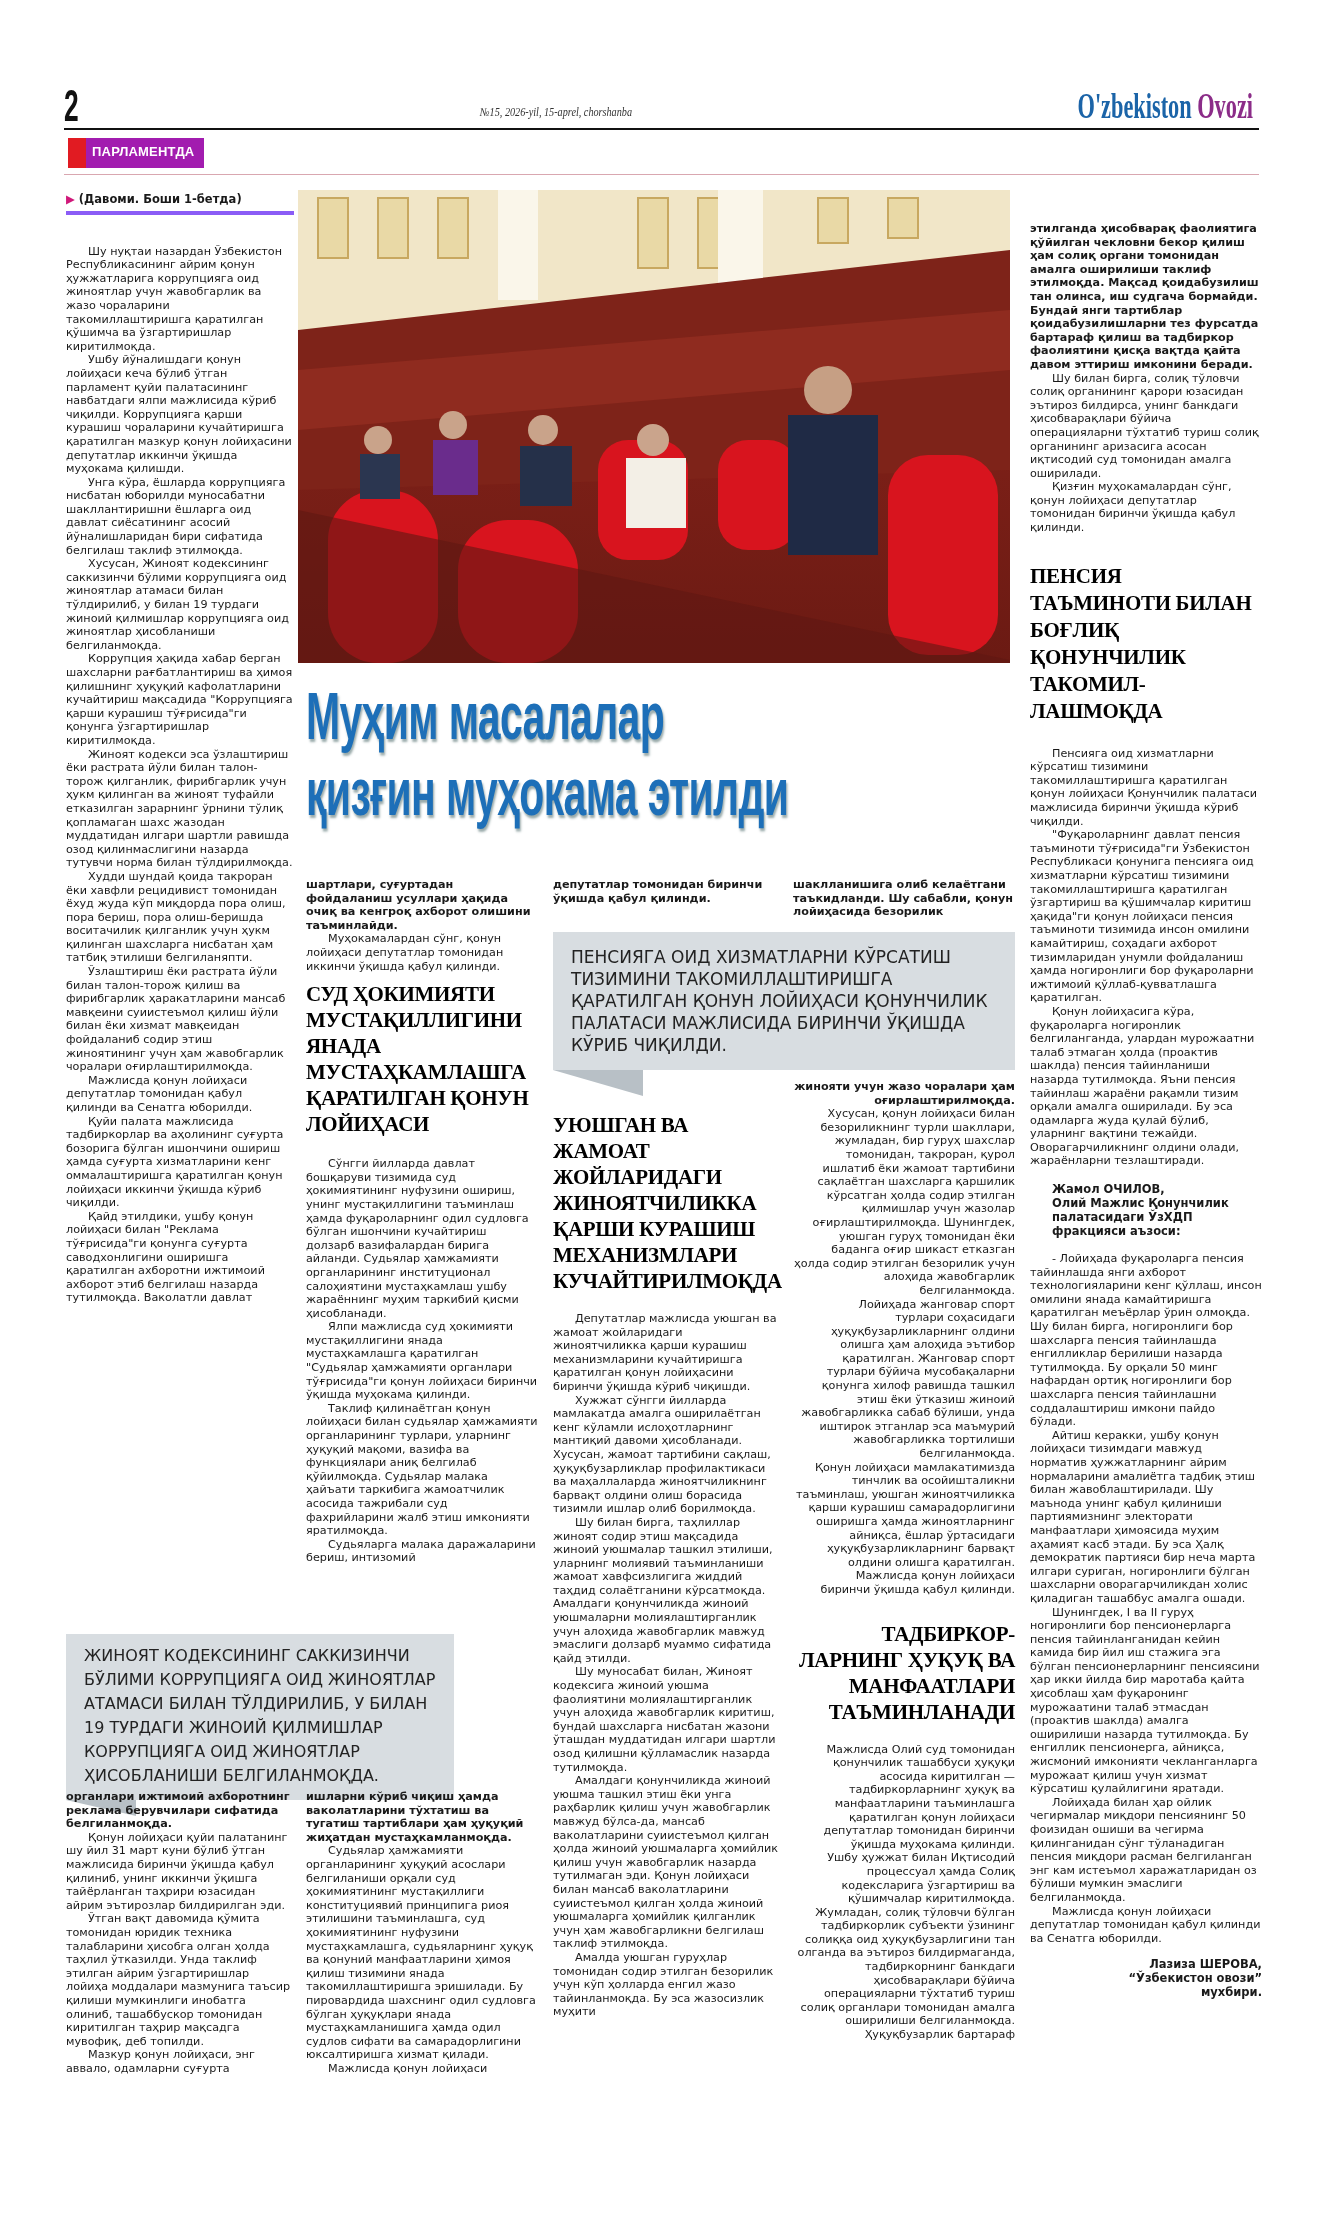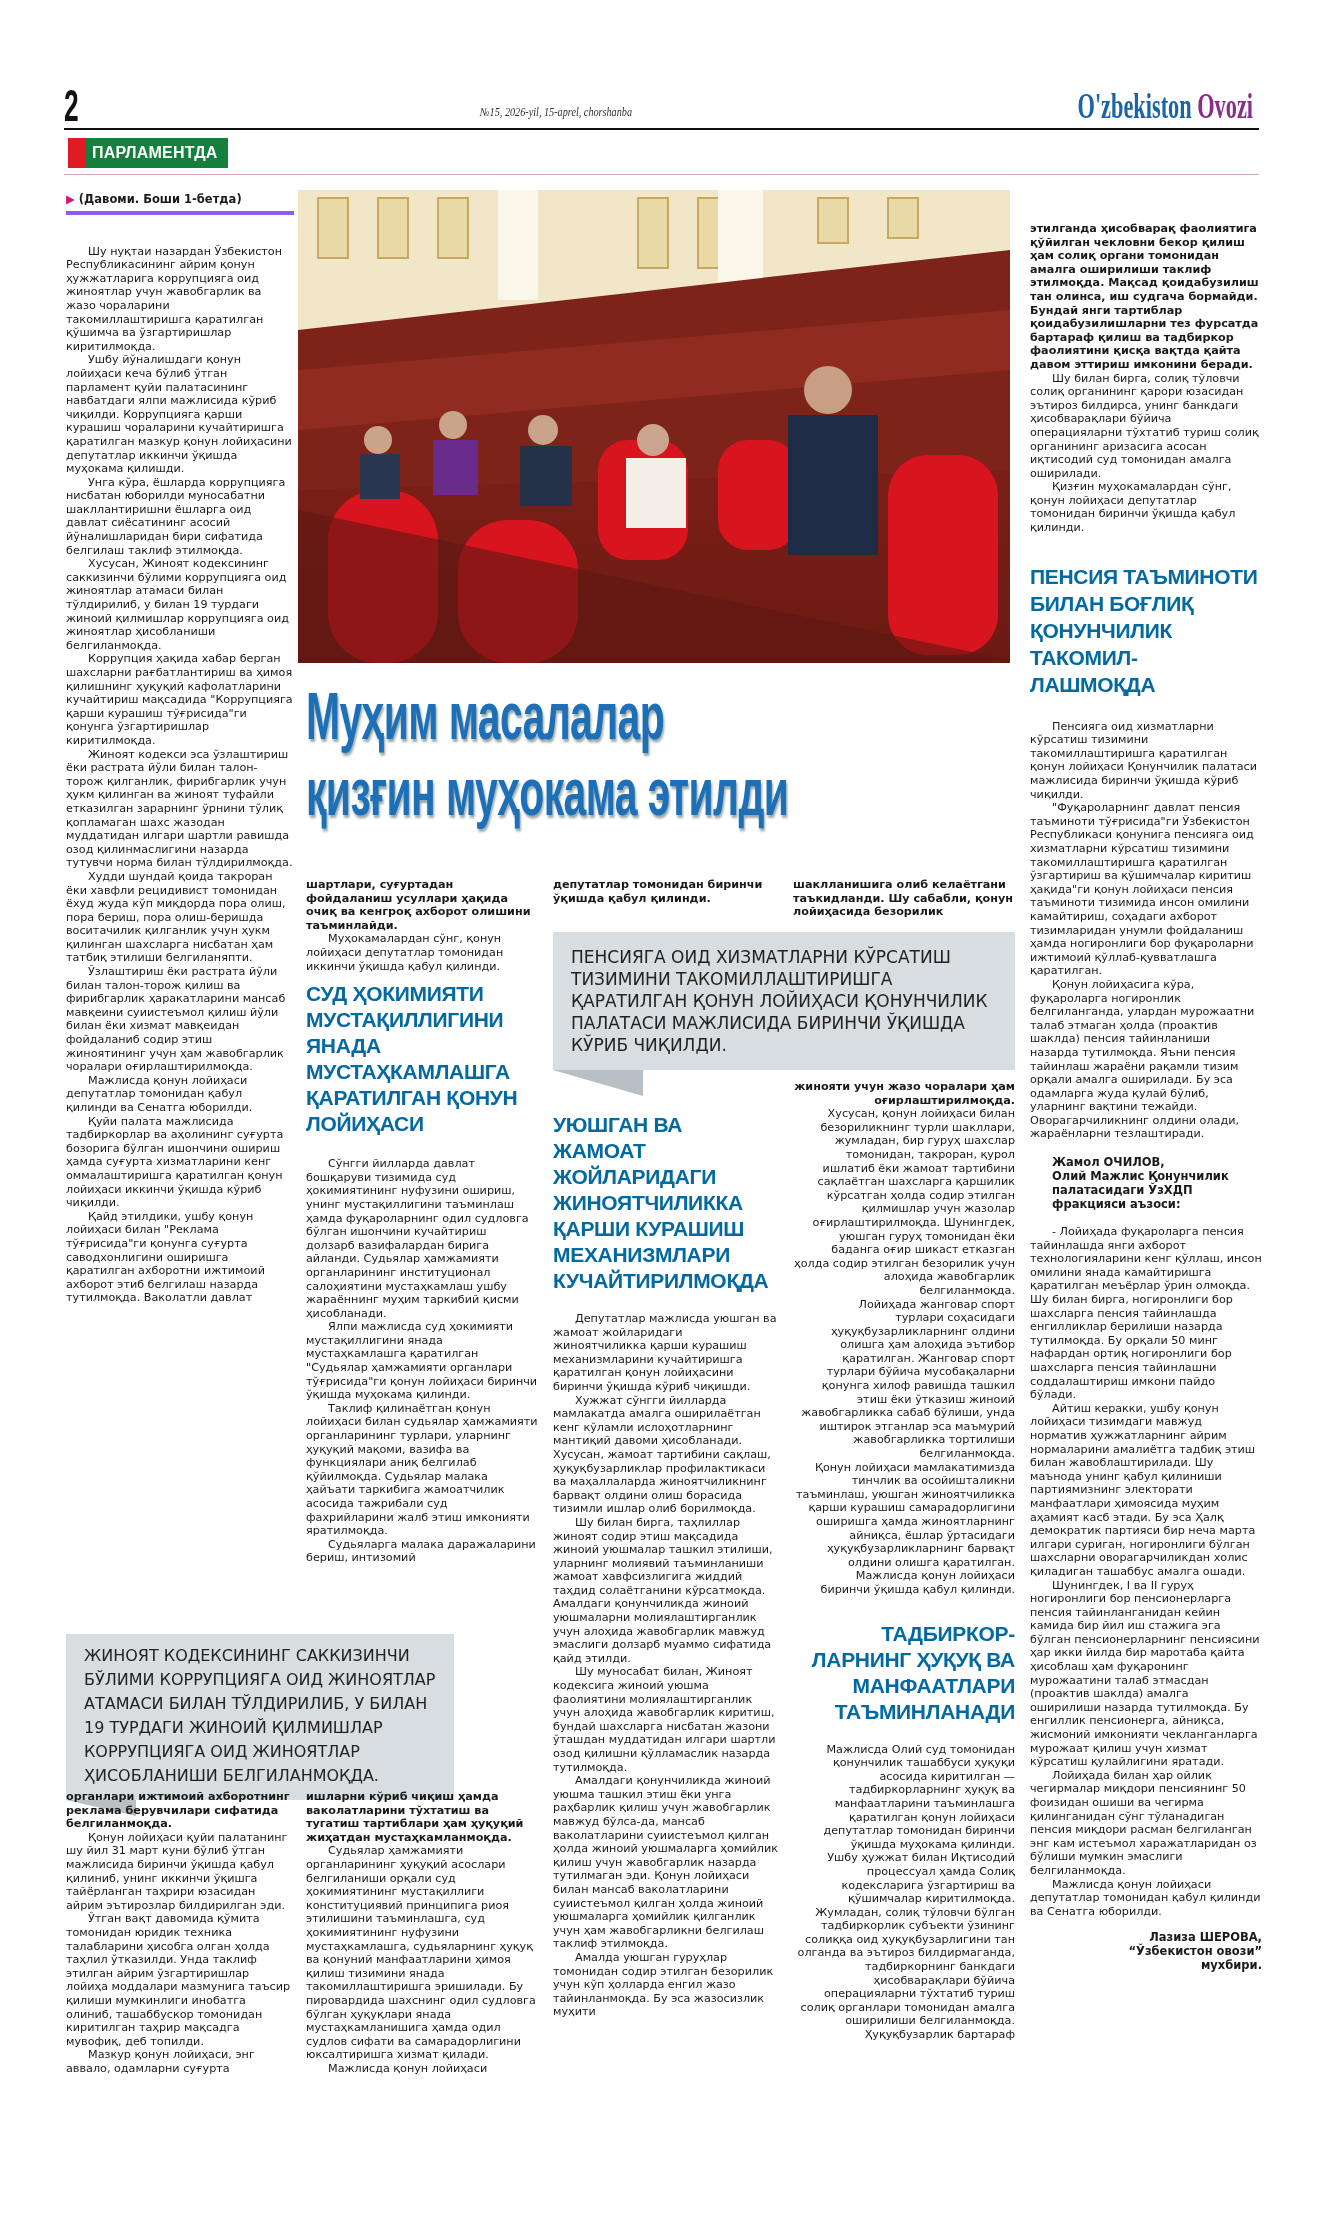--- a/index.html
+++ b/index.html
@@ -5,28 +5,28 @@
   * { box-sizing: border-box; margin: 0; padding: 0; }
   body { width: 1323px; height: 2219px; background: #ffffff; position: relative; font-family: "DejaVu Sans", sans-serif; color: #111; overflow: hidden; }
   .abs { position: absolute; }
   .pagenum { left: 64px; top: 84px; font-family: "Liberation Sans Narrow", "Liberation Sans", sans-serif; font-weight: bold; font-size: 44px; transform: scaleX(0.6); transform-origin: left top; color: #111; line-height: 1; }
   .issue { left: 480px; top: 105px; font-family: "Liberation Serif", serif; font-style: italic; font-size: 12px; color: #333; transform: scaleX(0.85); transform-origin: left top; }
   .logo { right: 70px; top: 88px; font-family: "Liberation Serif", serif; font-weight: bold; font-size: 36px; transform: scaleX(0.62); transform-origin: right top; line-height: 1; white-space: nowrap; }
   .logo .a { color: #1b64a8; } .logo .b { color: #8b2c88; }
   .rule-top { left: 64px; top: 128px; width: 1195px; height: 2px; background: #111; }
   .rubric { left: 68px; top: 138px; height: 30px; display: flex; }
   .rubric .red { width: 18px; background: #e11b22; }
-  .rubric .lbl { background: #15803d; color: #fff; font-weight: bold; font-size: 16px; padding: 6px 10px 0 6px; font-family: "Liberation Sans", sans-serif; letter-spacing: 0.2px; }
+  .rubric .lbl { background: #a21caf; color: #fff; font-weight: bold; font-size: 13px; padding: 6px 10px 0 6px; font-family: "Liberation Sans", sans-serif; letter-spacing: 0.2px; }
   .rule-pink { left: 64px; top: 174px; width: 1195px; height: 1px; background: #d9a7b0; }
   .col { position: absolute; font-size: 11.2px; line-height: 13.6px; color: #1a1a1a; }
   .col p { text-indent: 22px; }
   .col p.noind { text-indent: 0; font-weight: bold; }
   .cont { font-weight: bold; font-size: 11.5px; border-bottom: 4px solid #8b5cf6; padding-bottom: 4px; margin-bottom: 30px; }
   .cont .tri { color: #d0187a; }
-  h2.sub { font-family: Liberation Sans, sans-serif; font-weight: 900; font-size: 21px; line-height: 26px; color: #0369a1; margin: 18px 0 22px; letter-spacing: -0.3px; }
+  h2.sub { font-family: Liberation Serif, serif; font-weight: 900; font-size: 21px; line-height: 26px; color: #000000; margin: 18px 0 22px; letter-spacing: -0.3px; }
   .photo { left: 298px; top: 190px; width: 712px; height: 473px; overflow: hidden; background: linear-gradient(180deg, #f4ecd2 0%, #efe4c4 25%, #8a2a1f 34%, #7a1f17 60%, #6b1a13 100%); }
   .headline { left: 306px; top: 678px; width: 710px; font-family: "Liberation Sans", sans-serif; font-weight: bold; color: #1d6fb8; font-size: 66px; line-height: 76px; transform: scaleX(0.62); transform-origin: left top; width: 1145px; text-shadow: 2px 3px 3px #9aa; letter-spacing: -1px; }
   .quote { background: #d8dde1; color: #222; font-size: 17px; line-height: 22px; padding: 12px 16px; font-family: "DejaVu Sans", sans-serif; }
   .quote-tail { width: 90px; height: 26px; background: #b8c0c6; clip-path: polygon(0 0, 100% 0, 100% 100%); }
   .byline { font-weight: bold; text-align: right; font-size: 11.5px; line-height: 14px; }
   .sig { font-weight: bold; font-size: 11.5px; line-height: 14px; padding-left: 22px; margin: 14px 0 14px; }
 </style>
 </head>
 <body>
 

